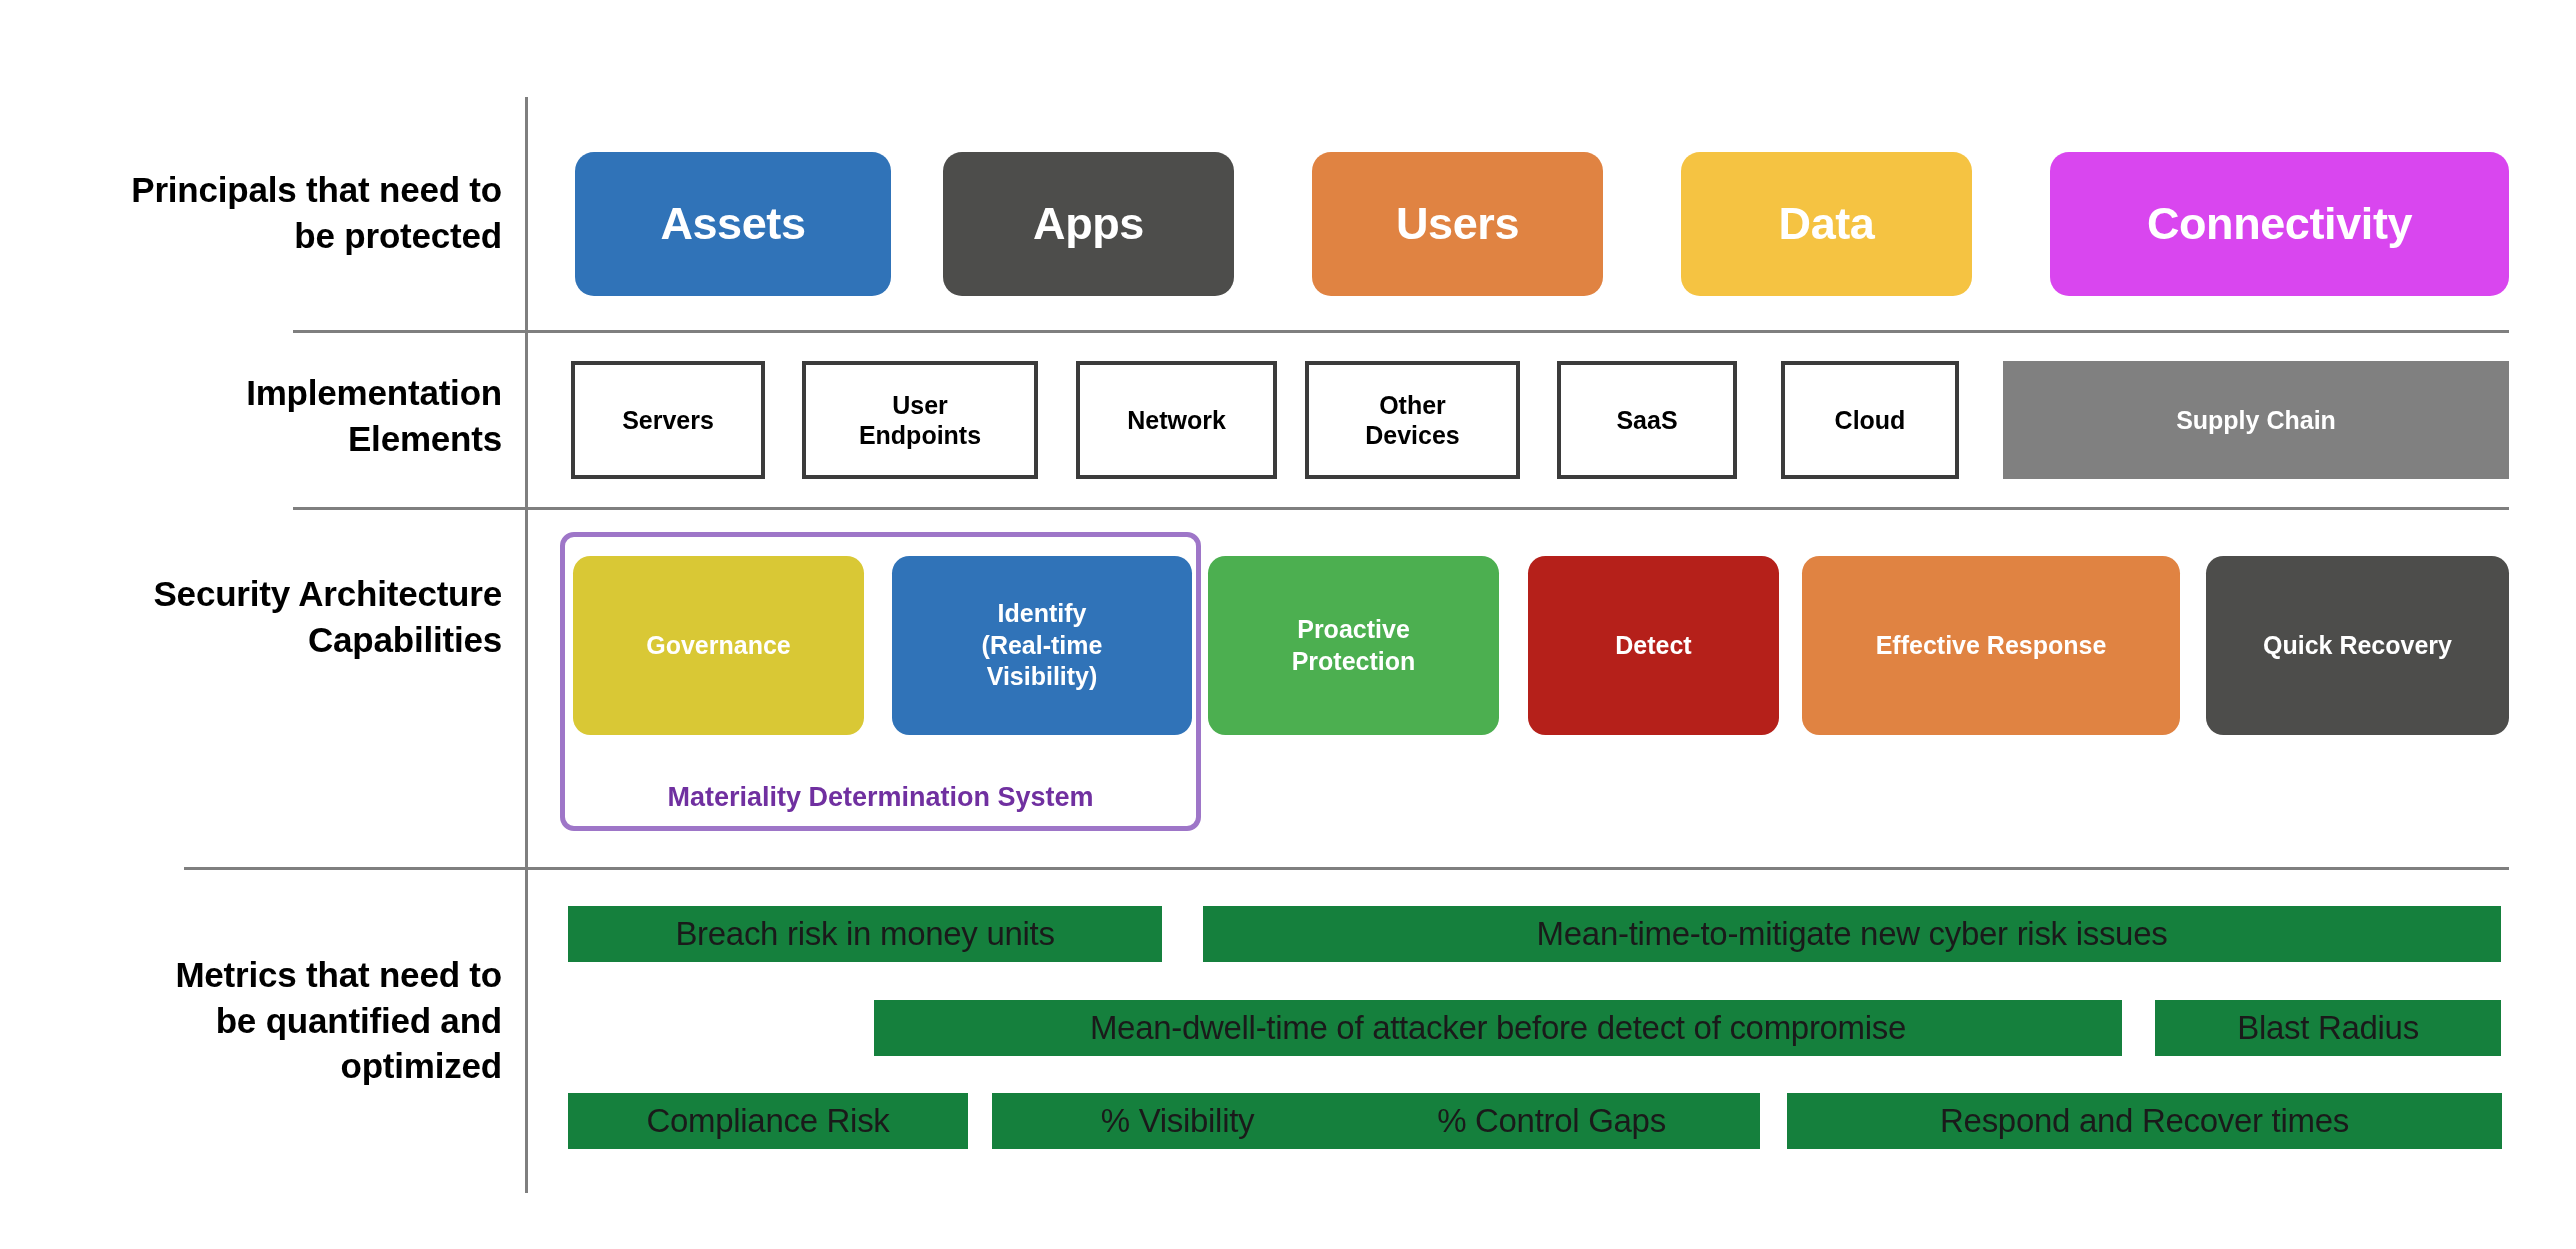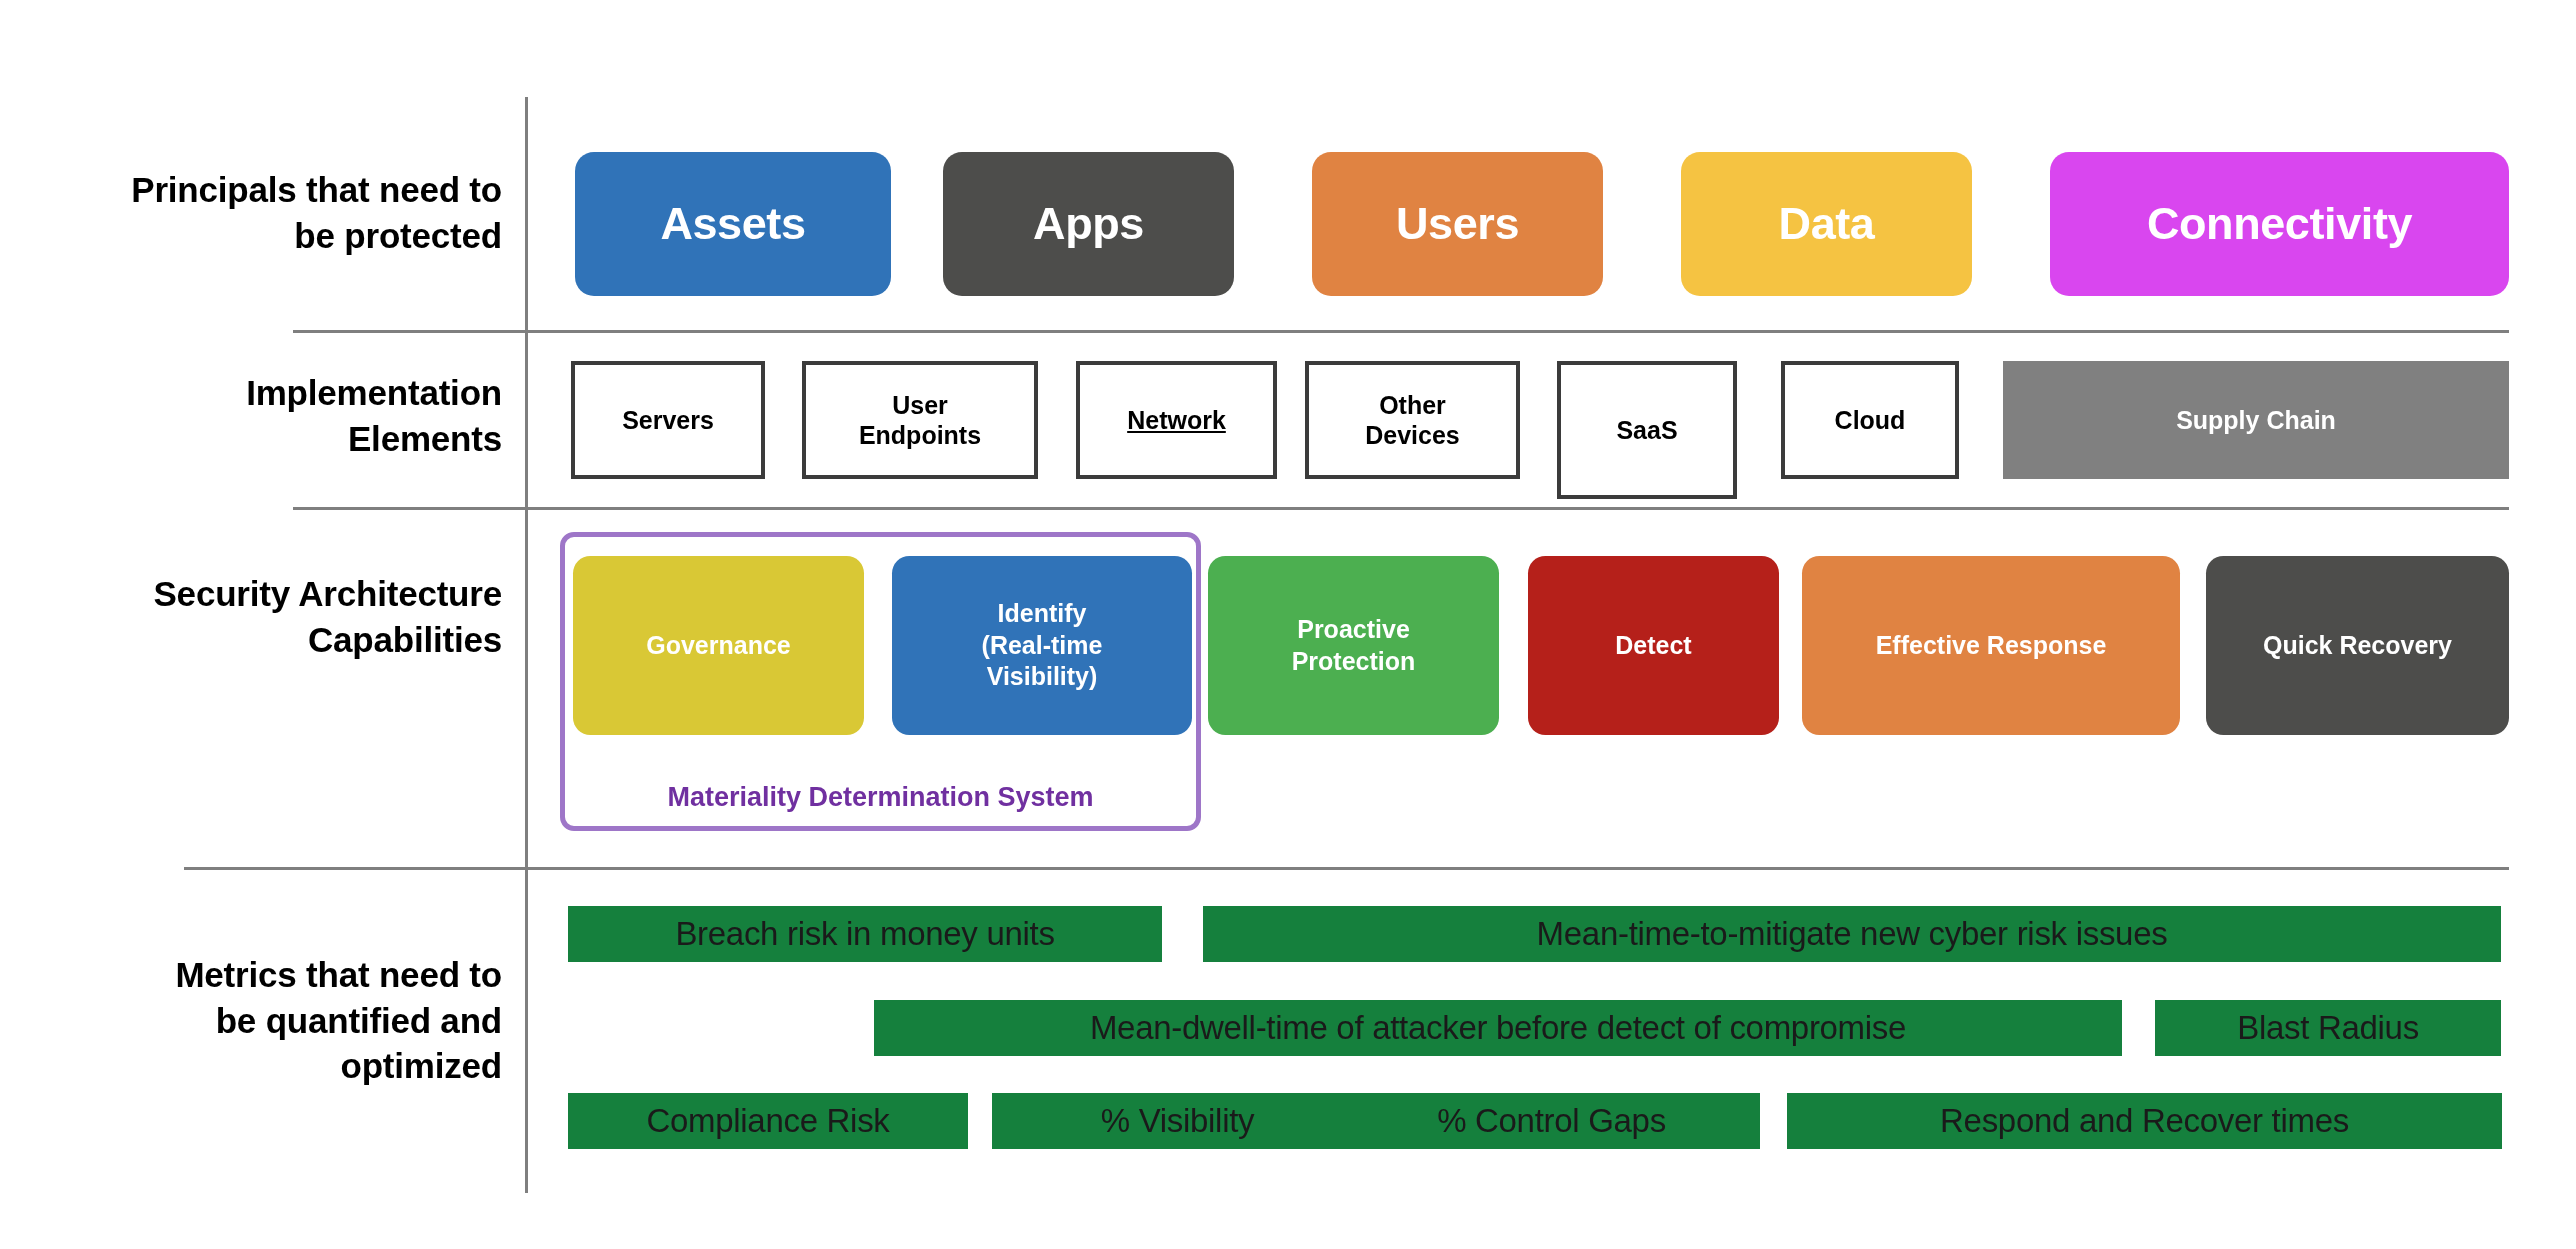--- a/index.html
+++ b/index.html
@@ -151,28 +151,28 @@
   <div class="rowlabel" style="left:35px; top:370px; width:467px; white-space:pre-line;">Implementation
 Elements</div>
 
   <div class="box impl" style="left:571px; top:361px; width:194px; height:118px;">
     <span style="white-space:pre-line;">Servers</span>
   </div>
   <div class="box impl" style="left:802px; top:361px; width:236px; height:118px;">
     <span style="white-space:pre-line;">User
 Endpoints</span>
   </div>
-  <div class="box impl" style="left:1076px; top:361px; width:201px; height:118px;text-decoration:underline;">
+  <div class="box impl" style="left:1076px; top:361px; width:201px; height:118px;">
     <span style="white-space:pre-line;">Network</span>
   </div>
   <div class="box impl" style="left:1305px; top:361px; width:215px; height:118px;">
     <span style="white-space:pre-line;">Other
 Devices</span>
   </div>
-  <div class="box impl" style="left:1557px; top:361px; width:180px; height:138px;">
+  <div class="box impl" style="left:1557px; top:361px; width:180px; height:118px;">
     <span style="white-space:pre-line;">SaaS</span>
   </div>
   <div class="box impl" style="left:1781px; top:361px; width:178px; height:118px;">
     <span style="white-space:pre-line;">Cloud</span>
   </div>
   <div class="box impl filled" style="left:2003px; top:361px; width:506px; height:118px; background:#808080;">
     <span style="white-space:pre-line;">Supply Chain</span>
   </div>
 
   <div class="rowlabel" style="left:35px; top:571px; width:467px; white-space:pre-line;">Security Architecture

